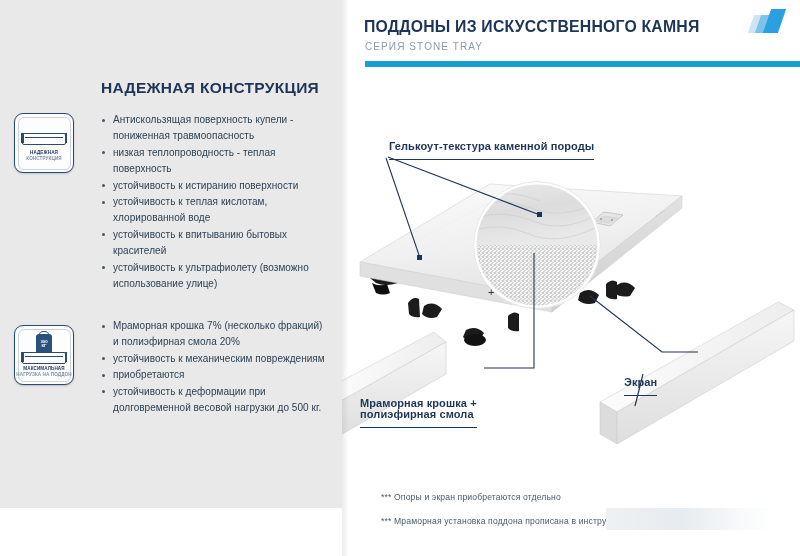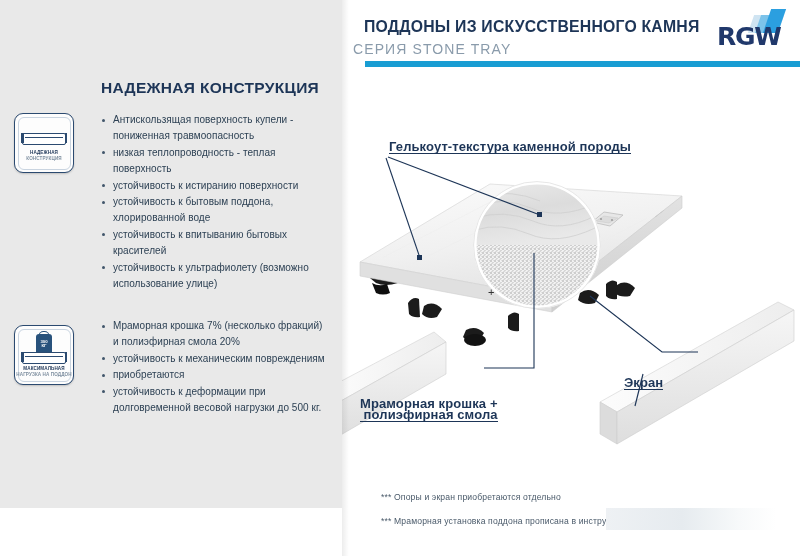--- a/index.html
+++ b/index.html
@@ -78,45 +78,45 @@
 
   
   .right-panel{
     position:absolute;left:342px;top:0;width:458px;height:440px;background:#fff;
   }
   .hdr-title{
     position:absolute;left:22px;top:18px;
     font-size:15.8px;font-weight:bold;color:#1d3557;letter-spacing:.2px;white-space:nowrap;
   }
   .hdr-sub{
-    position:absolute;left:11px;top:41px;
-    font-size:14px;color:#8a9bab;letter-spacing:1.1px;white-space:nowrap;
+    position:absolute;left:23px;top:41px;
+    font-size:10px;color:#8a9bab;letter-spacing:1.1px;white-space:nowrap;
   }
   .hdr-rule{
     position:absolute;left:23px;top:61px;width:435px;height:6px;background:#189dd3;
   }
 
   
   .logo{position:absolute;left:375px;top:8px;width:76px;height:48px;}
   .logo .shapes{position:absolute;left:28px;top:0;width:48px;height:26px;}
   .logo .sh{position:absolute;transform:skewX(-19deg);}
   .logo .sh1{left:22px;top:1px;width:15px;height:24px;background:#2b9fe0;}
   .logo .sh2{left:6px;top:7px;width:30px;height:18px;background:#cfe4f2;}
   .logo .sh3{left:13px;top:7px;width:14px;height:18px;background:#7cc3ea;}
   .logo .rgw{
     position:absolute;left:0;top:14px;width:76px;
     font-size:25px;font-weight:bold;color:#20386b;letter-spacing:-1.2px;
     font-family:"DejaVu Sans", sans-serif;
   }
 
   
   .callout{
-    position:absolute;color:#1d3557;font-size:13px;font-weight:bold;
+    position:absolute;color:#1d3557;font-size:11px;font-weight:bold;
     line-height:11.2px;letter-spacing:.1px;white-space:pre-line;
-    border-bottom:1.1px solid #1d3557;padding-bottom:1px;
+    border-bottom:1.1px solid #1d3557;padding-bottom:7px;
   }
 
   
   .diagram{position:absolute;left:0;top:0;width:458px;height:556px;}
 
   .footnote{
     position:absolute;color:#4a5a6a;font-size:8.6px;letter-spacing:.15px;white-space:nowrap;
   }
   .fade-cover{
     position:absolute;left:606px;top:508px;width:170px;height:22px;
@@ -144,21 +144,21 @@
       <div class="badge-caption" style="top:37px;">НАДЕЖНАЯ</div>
       <div class="badge-caption" style="top:43px;color:#7e8fa0;">КОНСТРУКЦИЯ</div>
     </div>
 
     <ul class="bullets" style="left:101px;top:112px;width:228px;">
       <li>Антискользящая поверхность купели -
 пониженная травмоопасность</li>
       <li>низкая теплопроводность -
  теплая поверхность</li>
       <li>устойчивость к истиранию поверхности</li>
-      <li>устойчивость к бытовым поддона,
+      <li>устойчивость к теплая кислотам,
 хлорированной воде</li>
       <li>устойчивость к впитыванию бытовых
 красителей</li>
       <li>устойчивость к ультрафиолету
 (возможно использование улице)</li>
     </ul>
 
     <div class="icon-badge" style="left:14px;top:325px;">
       <div class="badge-inner"></div>
       <div class="weight-handle" style="top:5px;"></div>
@@ -193,21 +193,20 @@
     <div class="hdr-title">ПОДДОНЫ ИЗ ИСКУССТВЕННОГО КАМНЯ</div>
     <div class="hdr-sub">СЕРИЯ STONE TRAY</div>
     <div class="hdr-rule"></div>
 
     <div class="logo">
       <div class="shapes">
         <div class="sh sh2"></div>
         <div class="sh sh3"></div>
         <div class="sh sh1"></div>
       </div>
-      <div class="rgw">RGW</div>
     </div>
 
     <svg class="diagram" viewBox="0 0 458 556">
       <defs>
         <linearGradient id="topface" x1="0" y1="0" x2="0.4" y2="1">
           <stop offset="0%" stop-color="#fbfbfb"></stop>
           <stop offset="60%" stop-color="#f0f0f0"></stop>
           <stop offset="100%" stop-color="#e4e4e4"></stop>
         </linearGradient>
         <linearGradient id="sidefaceL" x1="0" y1="0" x2="0" y2="1">
@@ -314,21 +313,21 @@
         <path d="M248,296 L320,352 L356,352"></path>
       </g>
       <g fill="#1d3557">
         <rect x="75" y="255" width="5" height="5"></rect>
         <rect x="195" y="212" width="5" height="5"></rect>
       </g>
     </svg>
 
     <div class="callout" style="left:47px;top:141px;">Гелькоут-текстура каменной породы</div>
 
-    <div class="callout" style="left:18px;top:398px;text-align:right;">Мраморная крошка +
+    <div class="callout" style="left:18px;top:398px;text-align:left;">Мраморная крошка +
 полиэфирная смола</div>
 
     <div class="callout" style="left:282px;top:377px;">Экран</div>
 
 
     <div class="footnote" style="left:39px;top:492px;">*** Опоры и экран приобретаются отдельно</div>
     <div class="footnote" style="left:39px;top:516px;">*** Мраморная установка поддона прописана в инстру</div>
   </div>
 
   <div class="fade-cover"></div>

